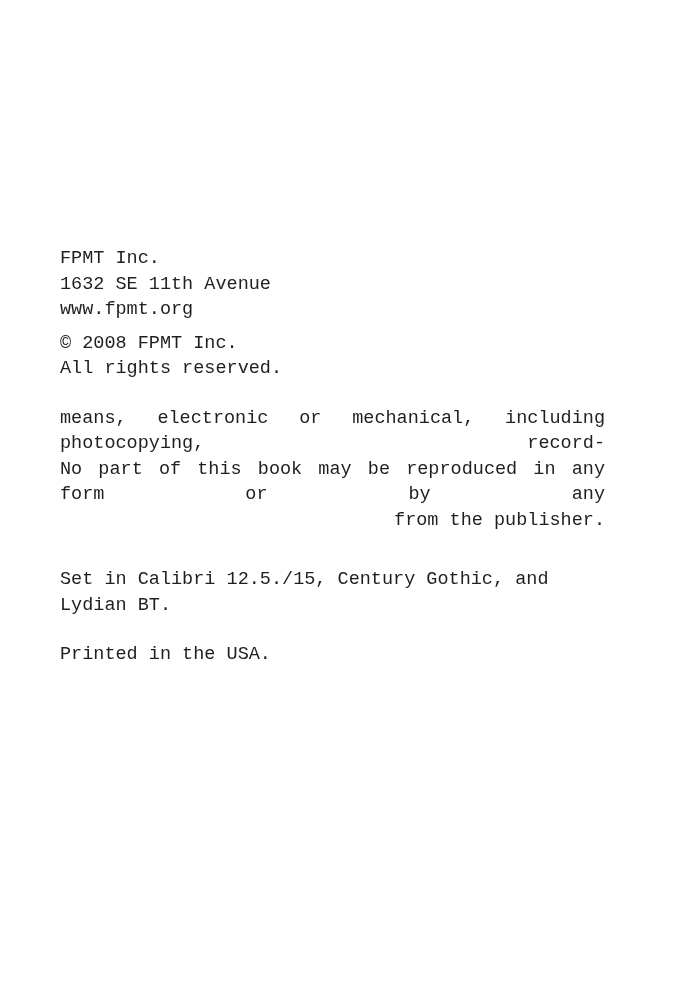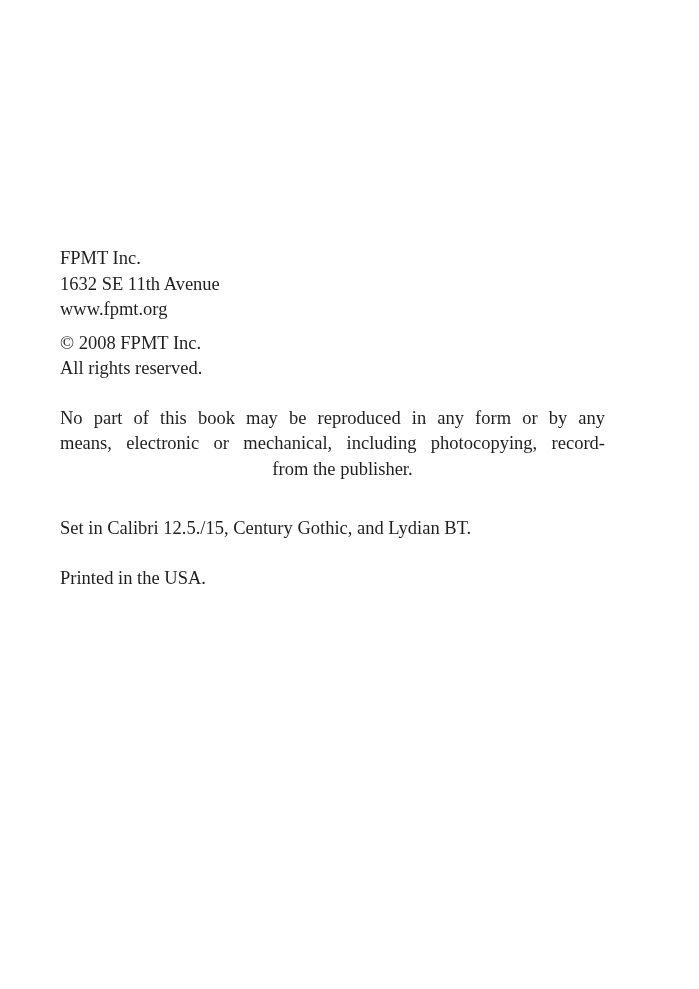--- a/index.html
+++ b/index.html
@@ -13,40 +13,40 @@
     height: 989px;
     background: #ffffff;
     overflow: hidden;
   }
   .content {
     position: absolute;
     left: 60px;
     top: 246px;
     width: 545px;
     color: #1f1f1f;
-    font-family: Liberation Serif, serif;
+    font-family: Liberation Mono, monospace;
     font-size: 18.5px;
     line-height: 25.5px;
     font-weight: 400;
   }
   .block { margin: 0; }
   .block.copyright { margin-top: 8px; }
   .block.para      { margin-top: 24px; }
   .block.setin     { margin-top: 34px; }
   .block.printed   { margin-top: 24px; }
   .line {
     white-space: pre-wrap;
   }
   .just {
     text-align: justify;
     text-align-last: justify;
     white-space: normal;
   }
   .last-line {
-    text-align: center;
+    text-align: right;
     margin-left: 20px;
   }
 </style>
 </head>
 <body style="background: rgb(255, 255, 255);">
 
 <div class="page" style="background: rgb(255, 255, 255);">
   <div class="content" style="color: rgb(31, 31, 31);">
 
     <div class="block address">
@@ -55,22 +55,22 @@
         <div class="line">www.fpmt.org</div>
       </div>
 
     <div class="block copyright">
         <div class="line">© 2008 FPMT Inc.</div>
         <div class="line">All rights reserved.</div>
       </div>
 
     <div class="block para">
       <div>
+          <div class="line just">means, electronic or mechanical, including photocopying, record-</div>
           <div class="line just">No part of this book may be reproduced in any form or by any</div>
-          <div class="line just">means, electronic or mechanical, including photocopying, record-</div>
         </div>
       <div class="line last-line">from the publisher.</div>
     </div>
 
     <div class="block setin">
       <div class="line">Set in Calibri 12.5./15, Century Gothic, and Lydian BT.</div>
     </div>
 
     <div class="block printed">
       <div class="line">Printed in the USA.</div>

